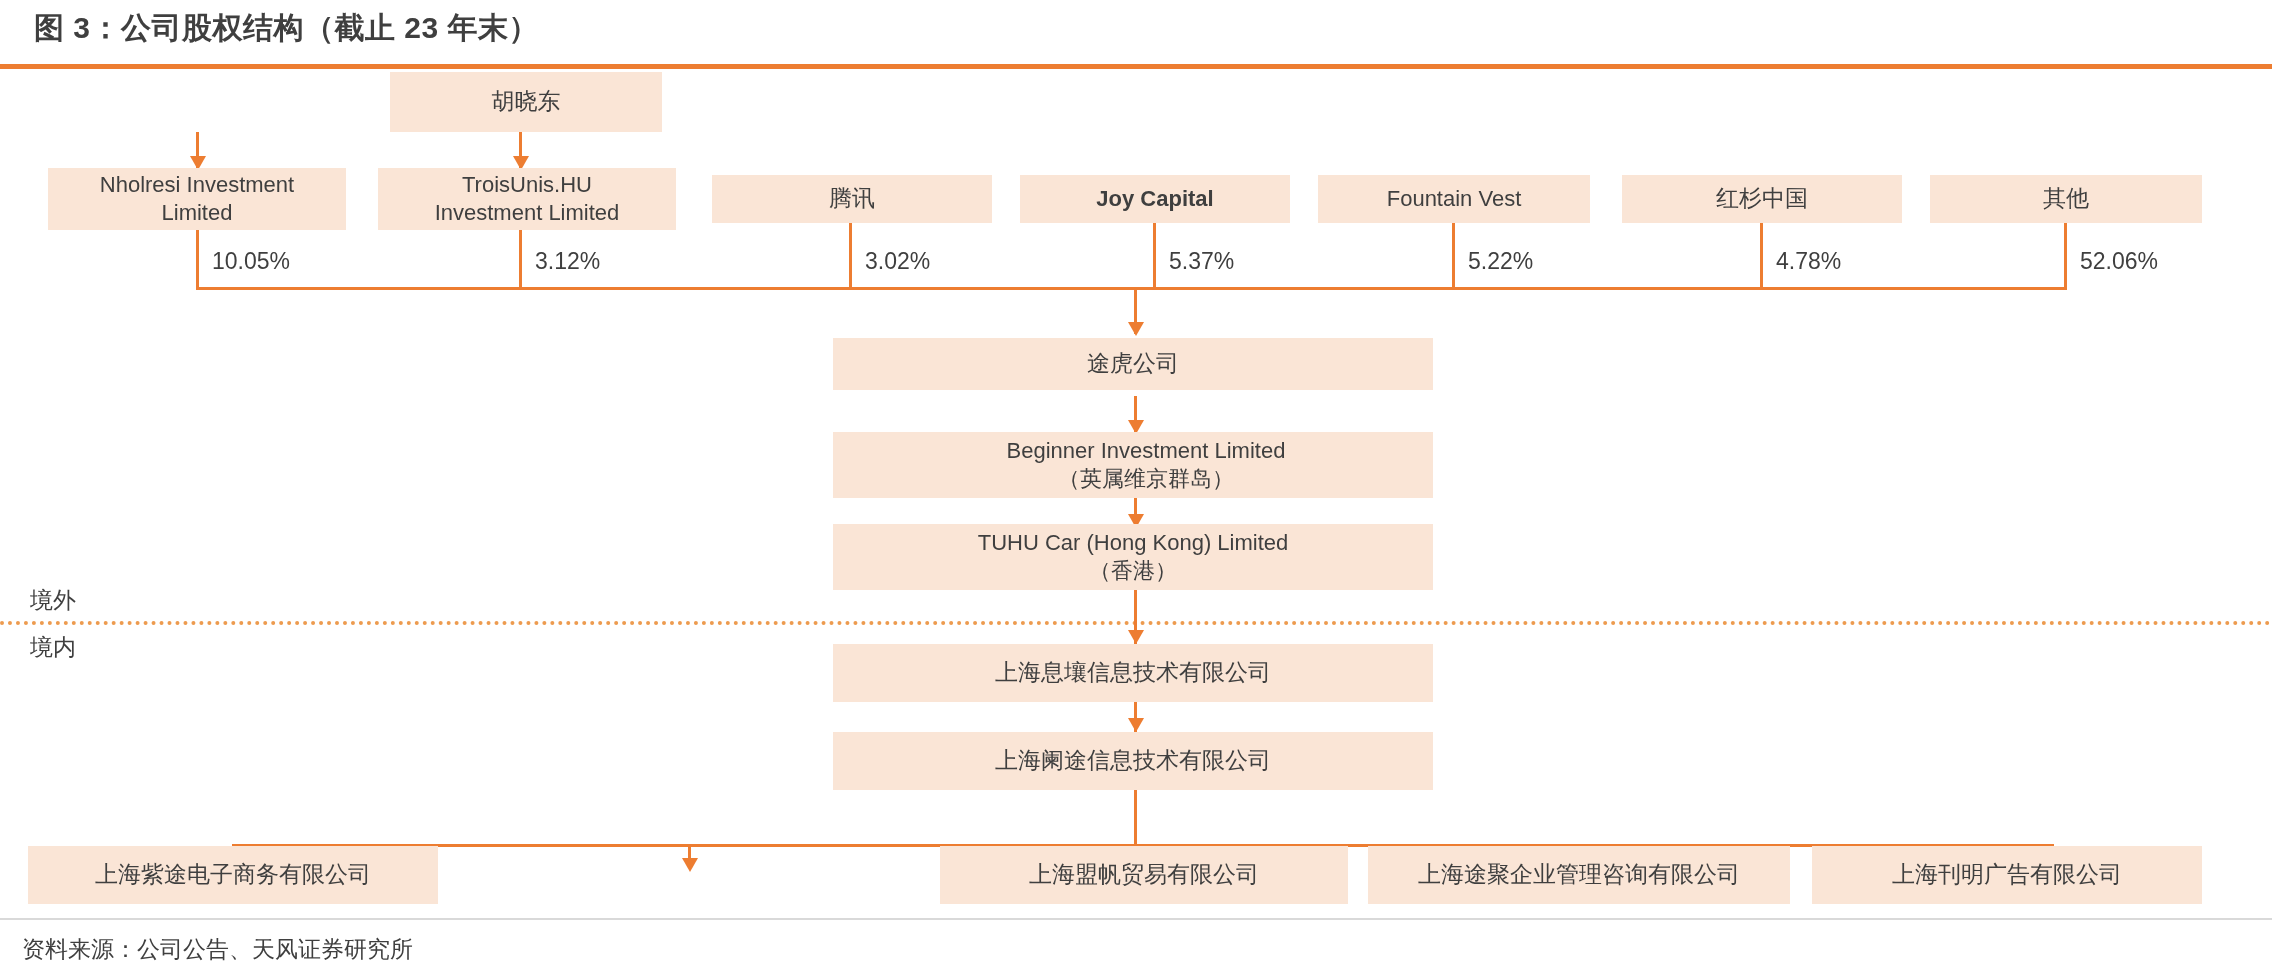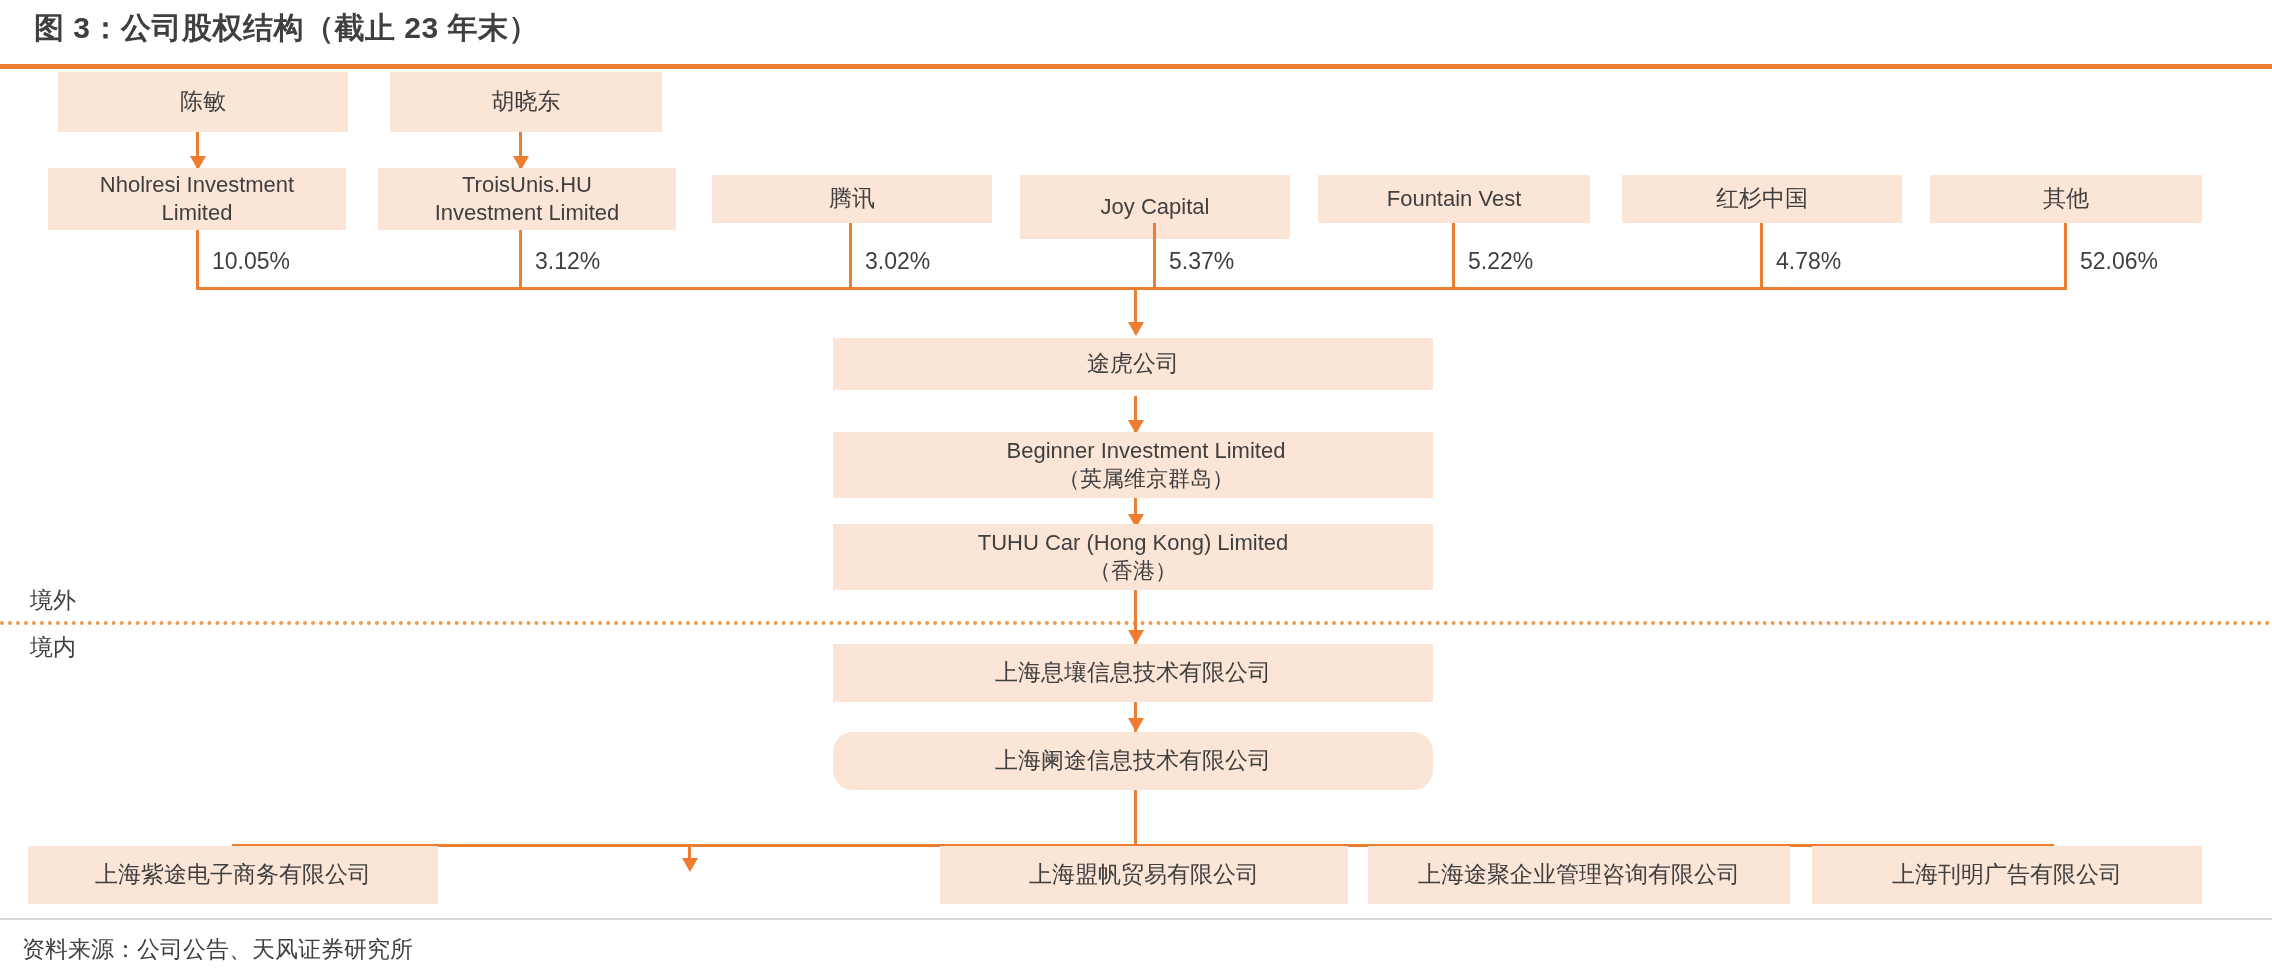--- a/index.html
+++ b/index.html
@@ -120,23 +120,20 @@
   }
 </style>
 </head>
 <body>
 
 <div id="page">
 
   <div id="title">图 3：公司股权结构（截止 23 年末）</div>
   <div id="title-rule"></div>
 
-  <div class="node cn" style="left:58px; top:72px; width:290px; height:60px;">
-    <span>陈敏</span>
-  </div>
   <div class="node cn" style="left:390px; top:72px; width:272px; height:60px;">
     <span>胡晓东</span>
   </div>
 
   <div class="vline" style="left:196px; top:132px; height:38px;"></div>
   <div class="arrow" style="left:190px; top:156px;"></div>
 
   <div class="vline" style="left:519px; top:132px; height:38px;"></div>
   <div class="arrow" style="left:513px; top:156px;"></div>
 
@@ -148,21 +145,21 @@
   </div>
   <div class="node" style="left:378px; top:168px; width:298px; height:62px;">
     <span>
       <span>TroisUnis.HU</span>
       <span class="l2">Investment Limited</span>
     </span>
   </div>
   <div class="node cn" style="left:712px; top:175px; width:280px; height:48px;">
     <span>腾讯</span>
   </div>
-  <div class="node" style="left:1020px; top:175px; width:270px; height:64px;">
+  <div class="node" style="left:1020px; top:175px; width:270px; height:48px;font-weight:bold;">
     <span>Joy Capital</span>
   </div>
   <div class="node" style="left:1318px; top:175px; width:272px; height:48px;">
     <span>Fountain Vest</span>
   </div>
   <div class="node cn" style="left:1622px; top:175px; width:280px; height:48px;">
     <span>红杉中国</span>
   </div>
   <div class="node cn" style="left:1930px; top:175px; width:272px; height:48px;">
     <span>其他</span>
@@ -220,21 +217,21 @@
   <div class="vline" style="left:1134px; top:590px; height:54px;"></div>
   <div class="arrow" style="left:1128px; top:630px;"></div>
 
   <div class="node cn" style="left:833px; top:644px; width:600px; height:58px;">
     <span>上海息壤信息技术有限公司</span>
   </div>
 
   <div class="vline" style="left:1134px; top:702px; height:30px;"></div>
   <div class="arrow" style="left:1128px; top:718px;"></div>
 
-  <div class="node cn" style="left:833px; top:732px; width:600px; height:58px;border-radius:20px;">
+  <div class="node cn" style="left:833px; top:732px; width:600px; height:58px;">
     <span>上海阑途信息技术有限公司</span>
   </div>
 
   <div class="vline" style="left:1134px; top:790px; height:56px;"></div>
   <div class="hline" style="left:232px; top:844px; width:1822px;"></div>
 
   <div class="vline" style="left:232px; top:844px; height:20px;"></div>
   <div class="arrow" style="left:226px; top:858px;"></div>
 
   <div class="vline" style="left:688px; top:844px; height:20px;"></div>

